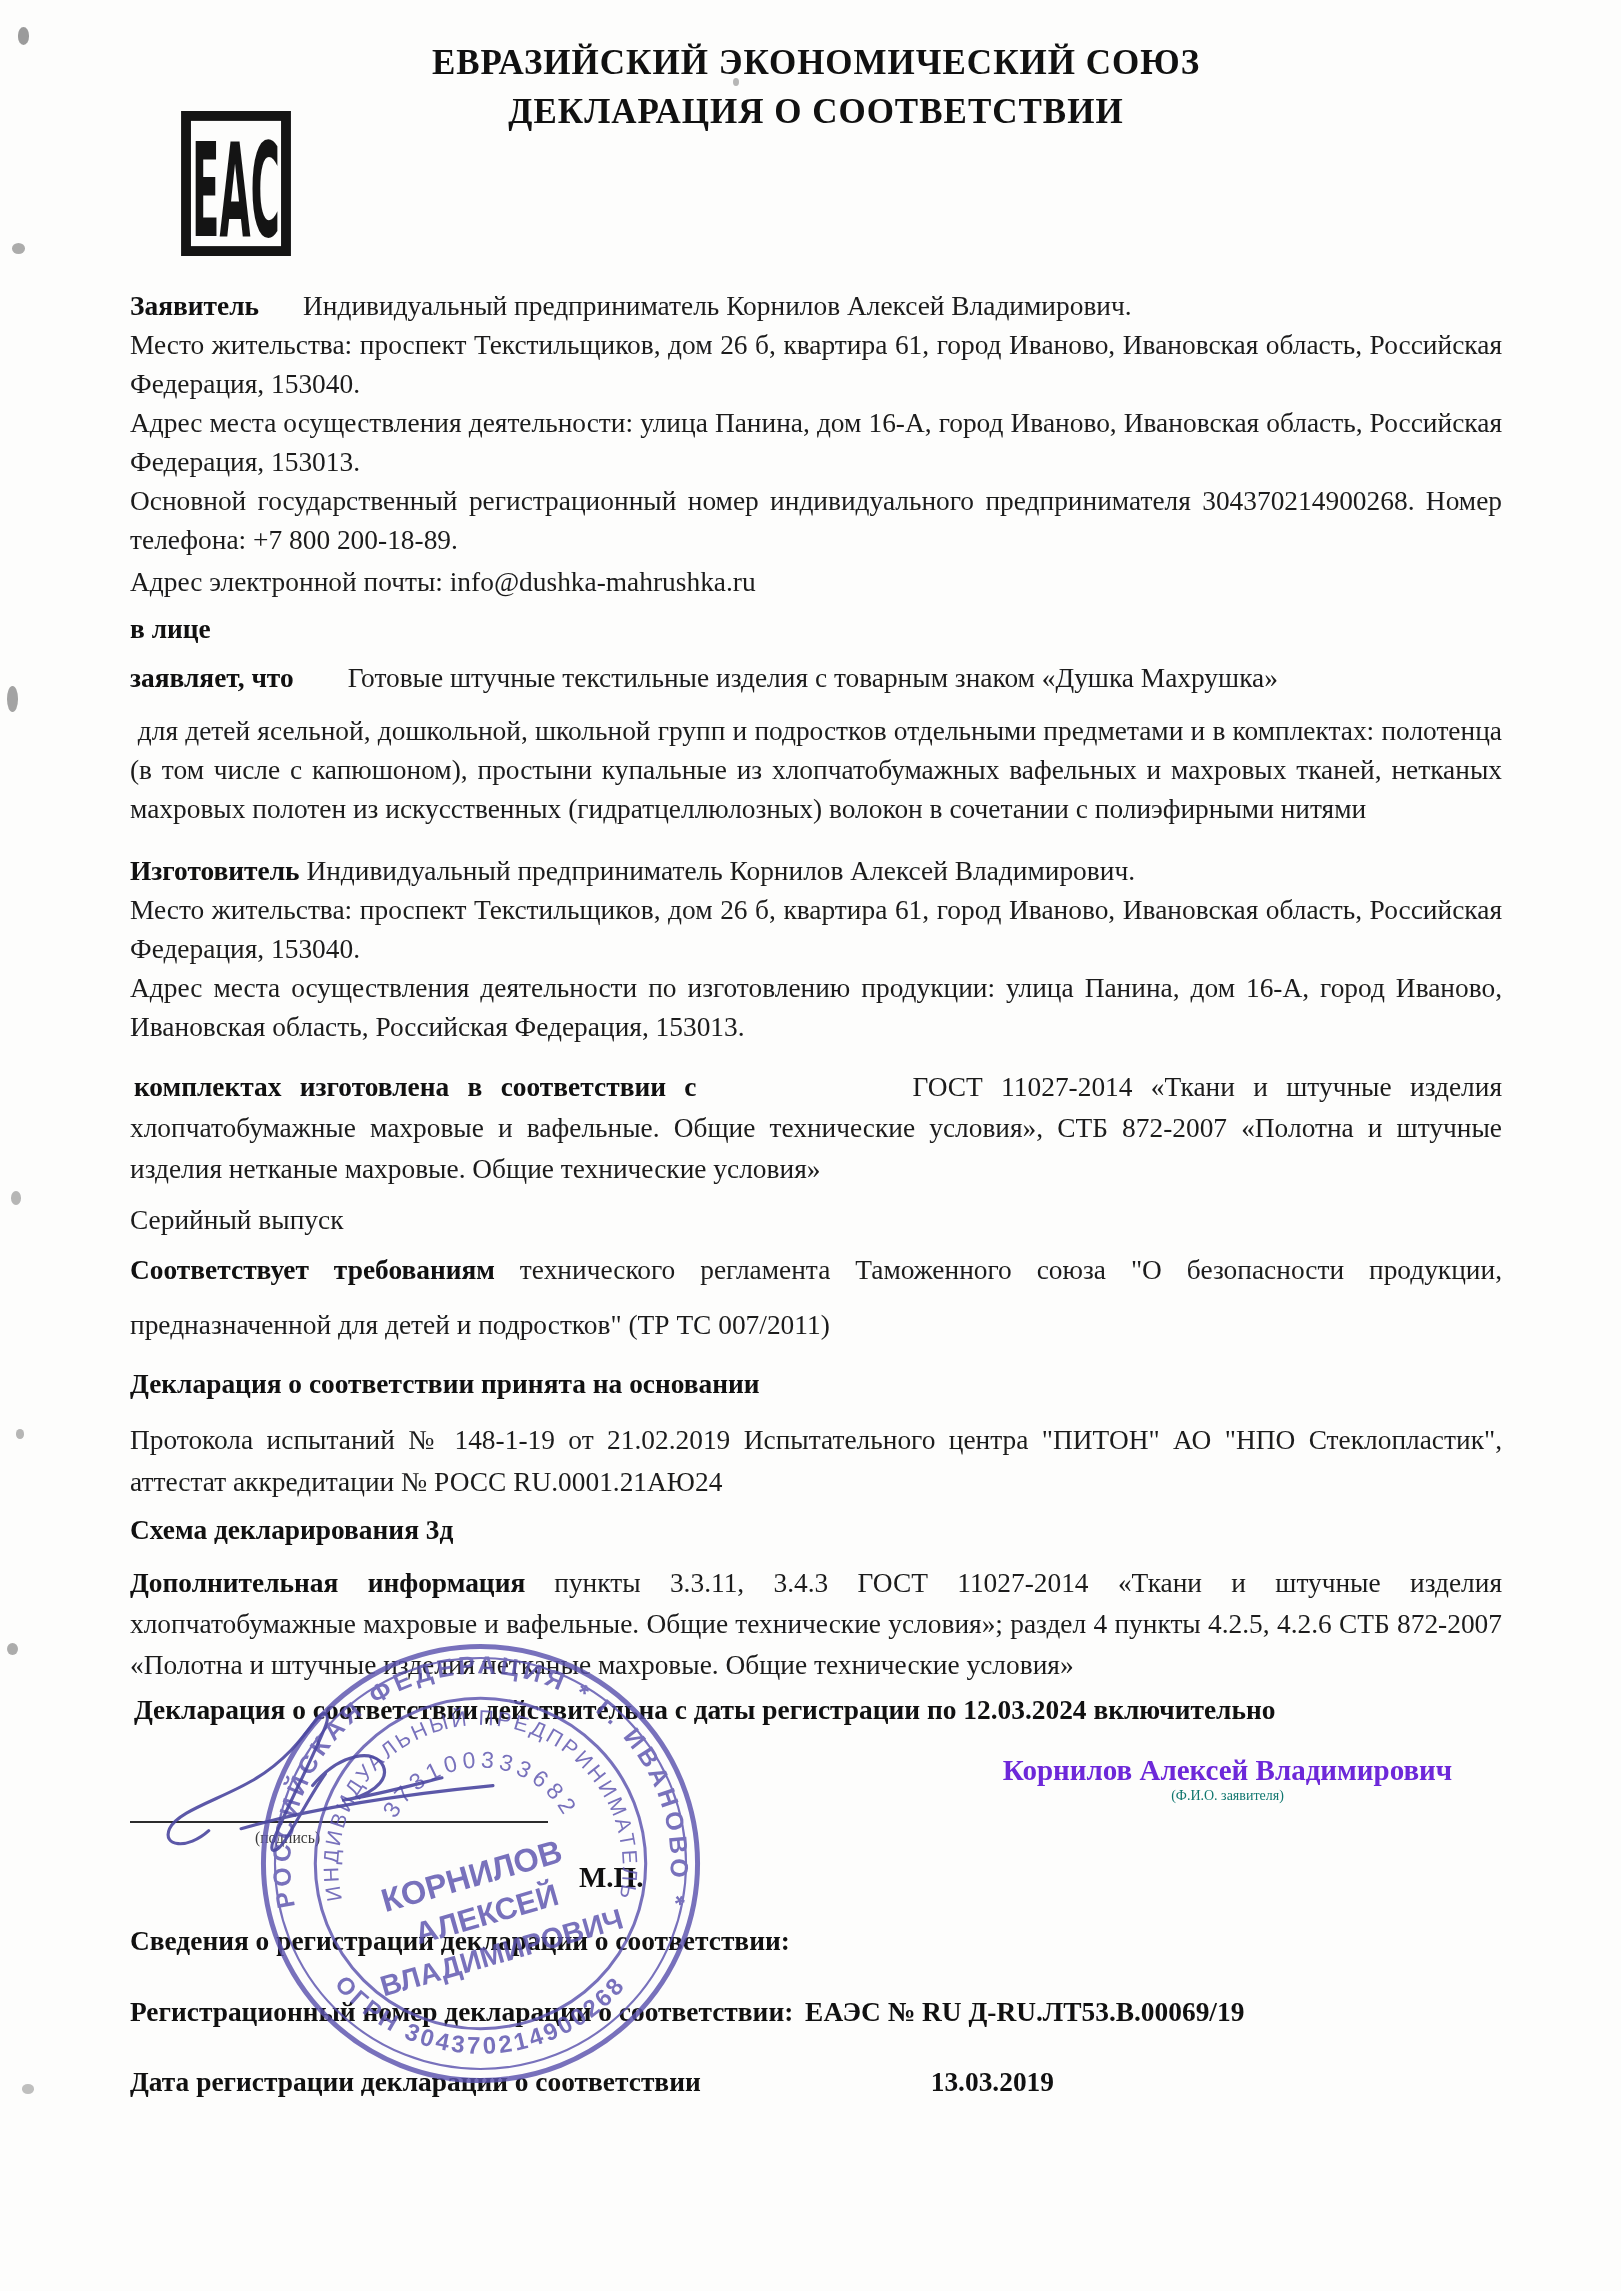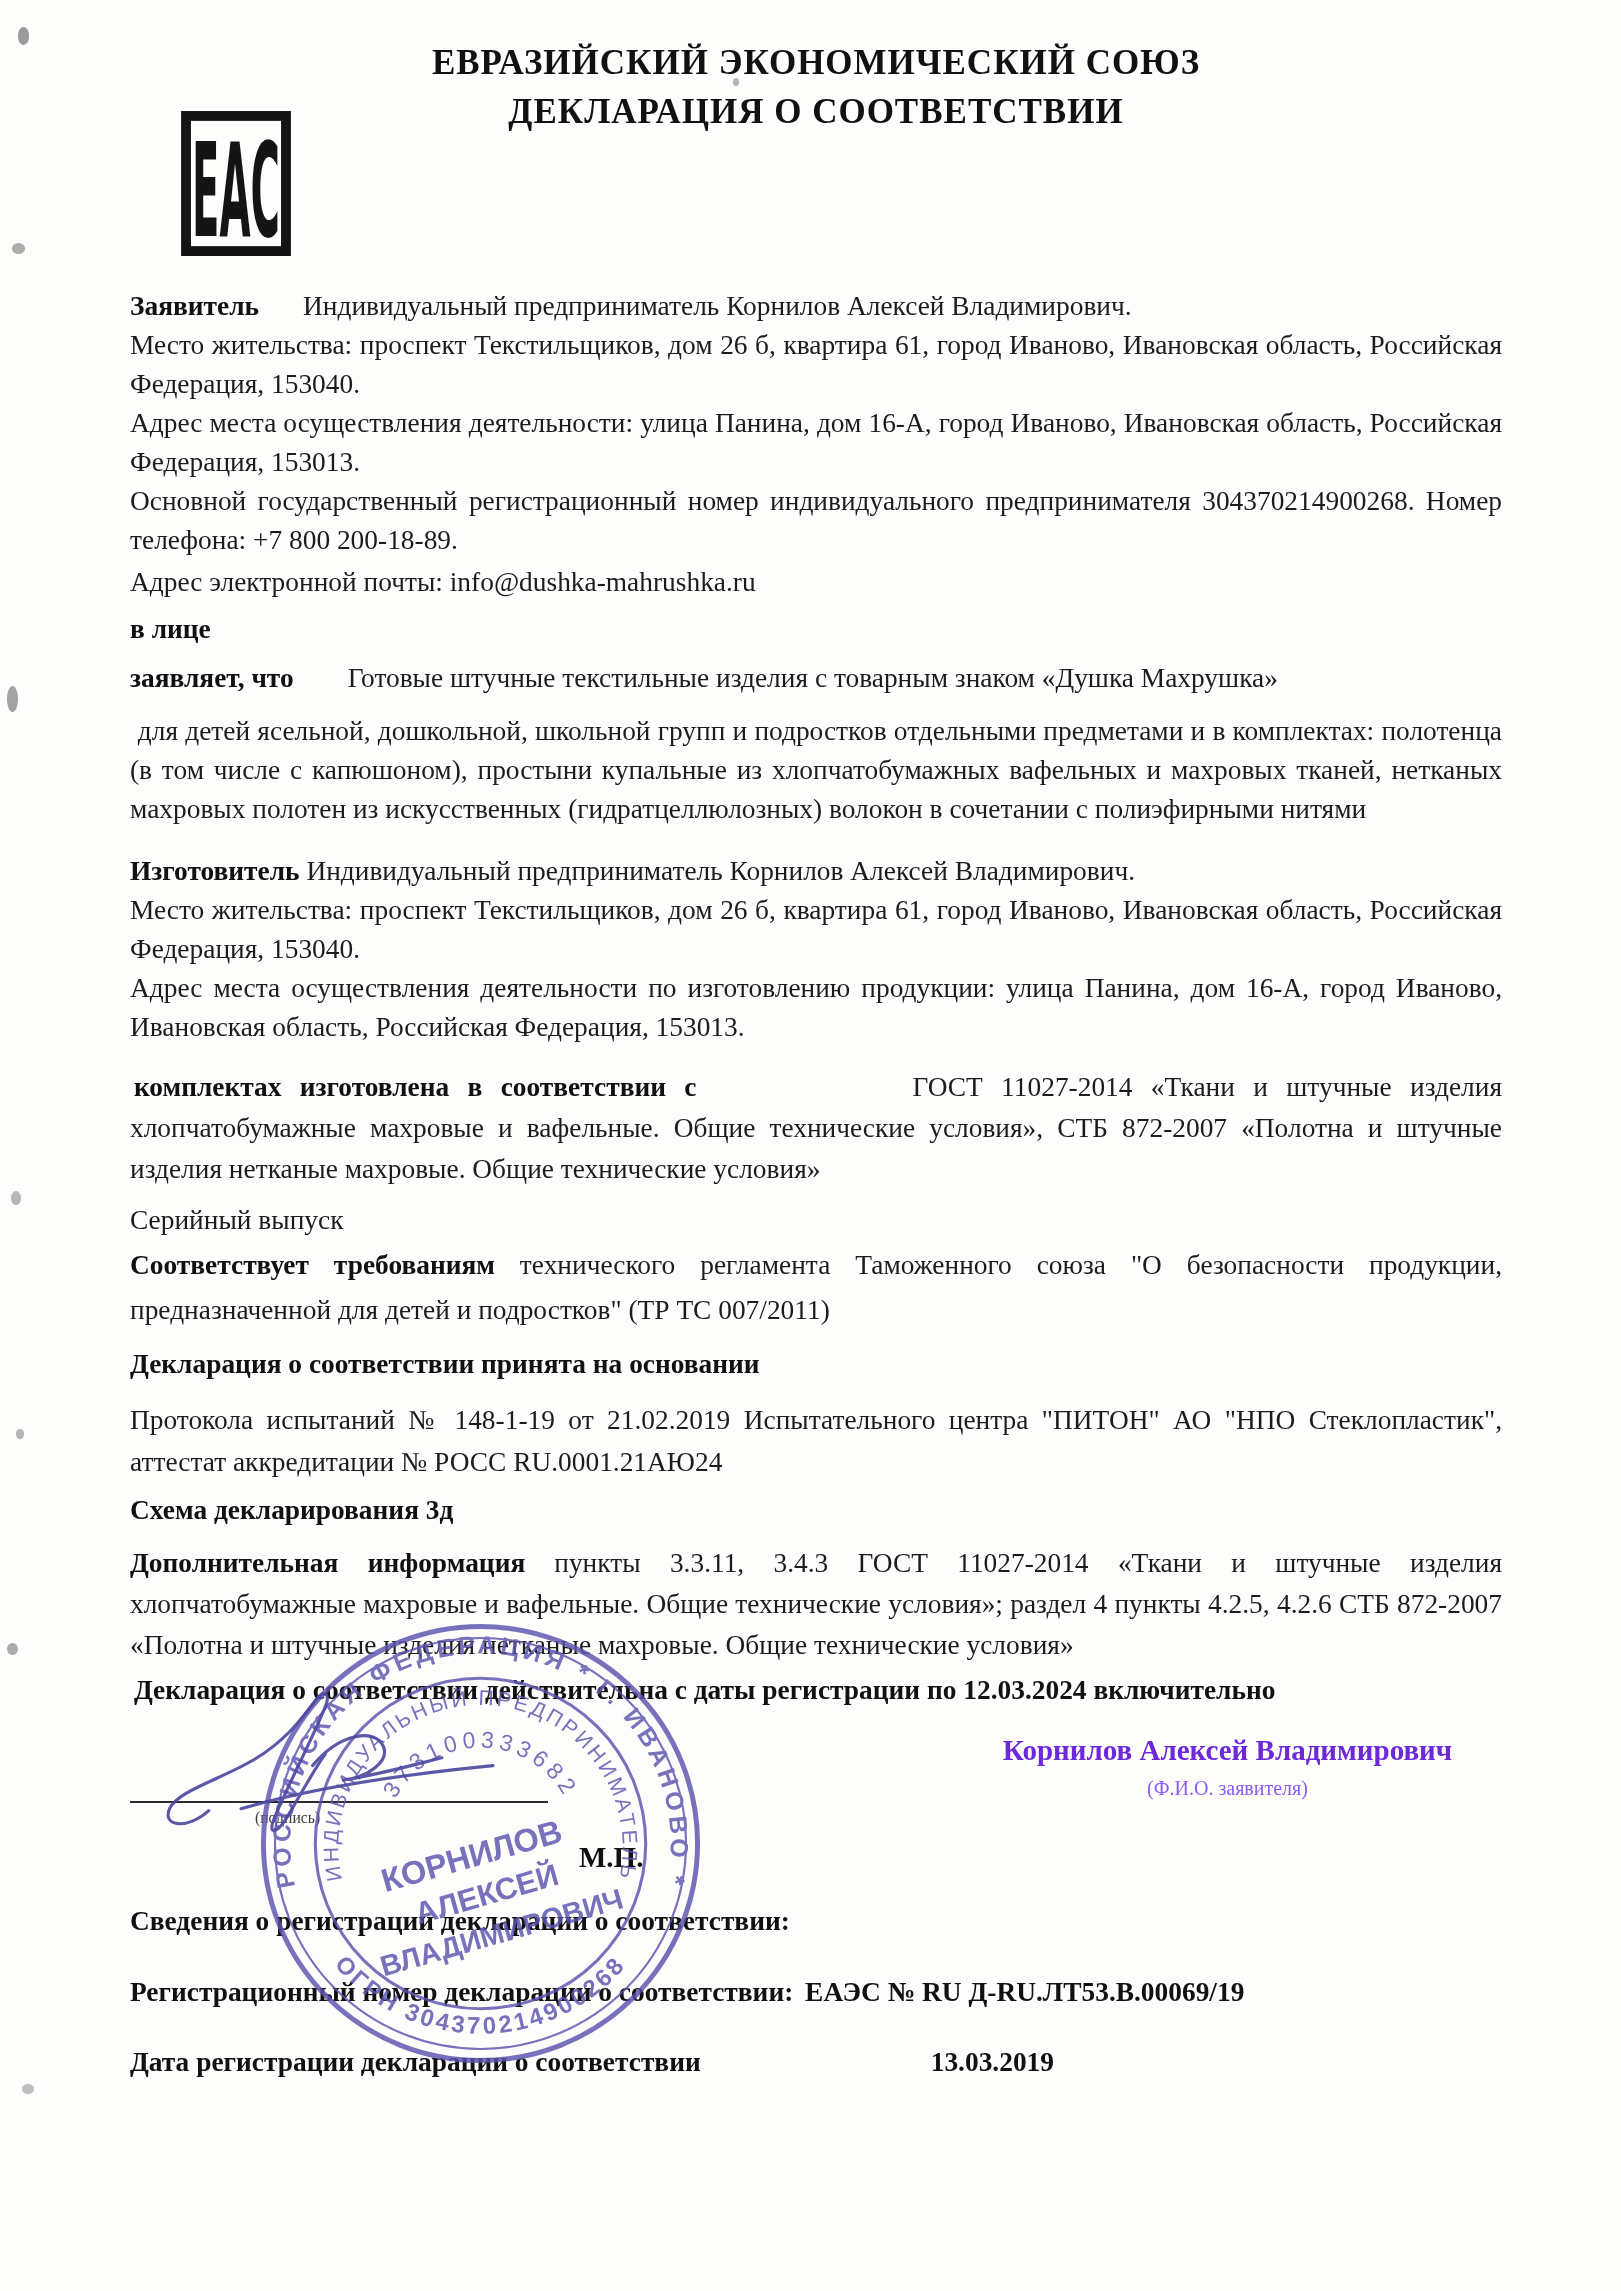--- a/index.html
+++ b/index.html
@@ -22,31 +22,31 @@
   .row{font-size:27.4px;line-height:39px;margin:0;}
   .just{text-align:justify;}
   .b{font-weight:bold;color:#111;}
   .sp{display:inline-block;height:1px;}
   .sp-12{width:11.8px}.sp-30{width:29px}.sp-40{width:39px}.sp-45{width:44px}
   .sp-55{width:54px}.sp-220{width:216px}.sp-235{width:230px}
   .mt27{margin-top:26.5px}.mt8{margin-top:7.8px}.mt10{margin-top:9.8px}.mt14{margin-top:13.7px}
   .mt24{margin-top:23.5px}.mt20{margin-top:19.6px}.mt5{margin-top:4.9px}.mt7{margin-top:11px}
   .mt3{margin-top:2.9px}.mt13{margin-top:12.7px}.mt15{margin-top:14.7px}.mt6{margin-top:5.9px}
   .mt4{margin-top:3.9px}
-  .lh43{line-height:42px}.lh46{line-height:45px}.lh42{line-height:41px}
+  .lh43{line-height:42px}.lh46{line-height:55px}.lh42{line-height:41px}
   .ind8{text-indent:7.8px}.ind4{text-indent:3.9px}
   
   .sig-block{position:relative;height:182px;}
   .stamp{position:absolute;left:120px;top:-99px;width:461px;height:461px;z-index:3;opacity:.82;pointer-events:none;}
   .scribble{position:absolute;left:17.6px;top:-27.4px;width:490px;height:172px;z-index:4;opacity:.9;}
   .sig-line{position:absolute;left:0;top:89px;width:418px;border-bottom:2px solid #2c2c2c;}
   .sig-caption{position:absolute;left:125px;top:97px;font-size:15.7px;color:#3c3c3c;}
   .fio{position:absolute;left:838px;top:21.6px;width:519px;text-align:center;z-index:1;}
   .fio-name{font-weight:bold;font-size:29px;color:#6d28d9;}
-  .fio-caption{font-size:20px;color:#8b5cf6;margin-top:10px;}
+  .fio-caption{font-size:14px;color:#0f766e;margin-top:1px;}
   .mp{position:absolute;left:449px;top:129px;font-weight:bold;font-size:29px;color:#111;z-index:1;}
   
   .reg-row{font-size:27.4px;line-height:43px;font-weight:bold;color:#111;}
   
   .artifact{position:absolute;background:#4a4a4a;border-radius:50%;}
   
   .stamp text, .stamp textPath{font-family:"Liberation Sans","DejaVu Sans",sans-serif;}
 </style>
 </head>
 <body>

